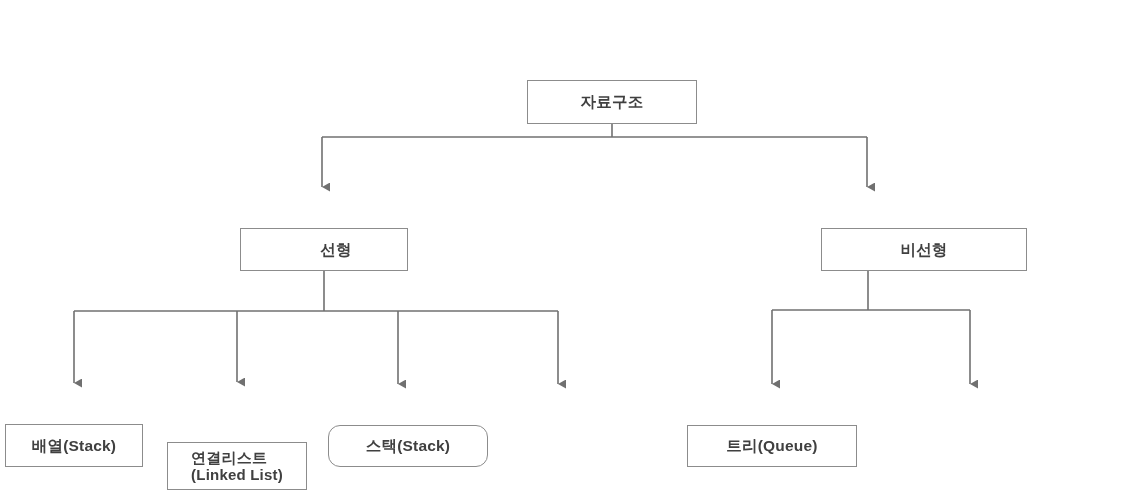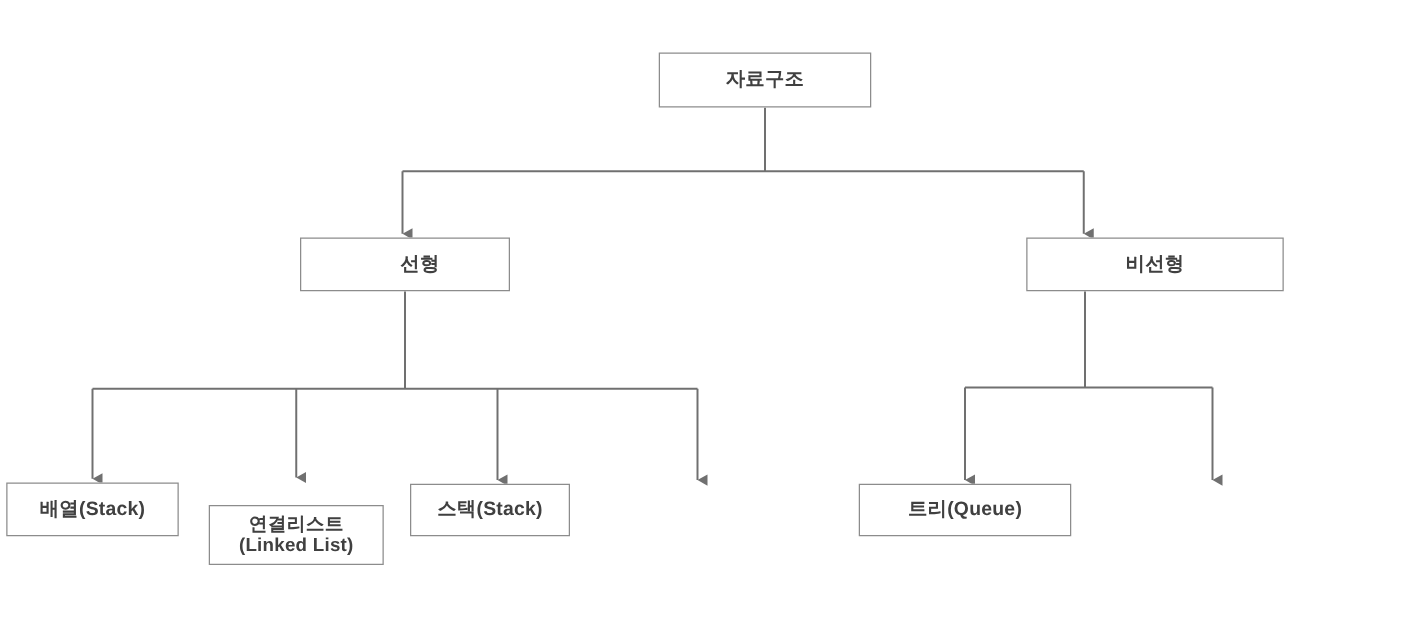--- a/index.html
+++ b/index.html
@@ -24,35 +24,35 @@
     pointer-events: none;
   }
   .node {
     position: absolute;
     box-sizing: border-box;
     background: #ffffff;
     border: 1.6px solid #8c8c8c;
     display: flex;
     align-items: center;
     justify-content: center;
-    text-align: center;
     font-weight: bold;
     font-size: 15.5px;
     color: #404040;
     letter-spacing: 0.2px;
     white-space: pre-line;
     line-height: 1.15;
+    margin-top: 38px;
   }
   
   .node-root      { left: 527px; top: 42px;  width: 170px; height: 44px; }
   .node-linear    { left: 240px; top: 190px; width: 168px; height: 43px; padding-left: 24px; }
   .node-nonlinear { left: 821px; top: 190px; width: 206px; height: 43px; }
   .node-arrays    { left: 5px;   top: 386px; width: 138px; height: 43px; }
   .node-linked    { left: 167px; top: 404px; width: 140px; height: 48px; font-size: 15px; }
-  .node-stack     { left: 328px; top: 387px; width: 128px; height: 42px; }
+  .node-stack     { left: 328px; top: 387px; width: 160px; height: 42px; border-radius: 12px; }
   .node-queue     { left: 488px; top: 387px; width: 140px; height: 42px; }
   .node-tree      { left: 687px; top: 387px; width: 170px; height: 42px; }
   .node-graph     { left: 885px; top: 387px; width: 170px; height: 42px; }
 </style>
 </head>
 <body>
 
 <div class="canvas">
 
   <svg class="connector-layer" width="1121" height="496" viewBox="0 0 1121 496" xmlns="http://www.w3.org/2000/svg">

